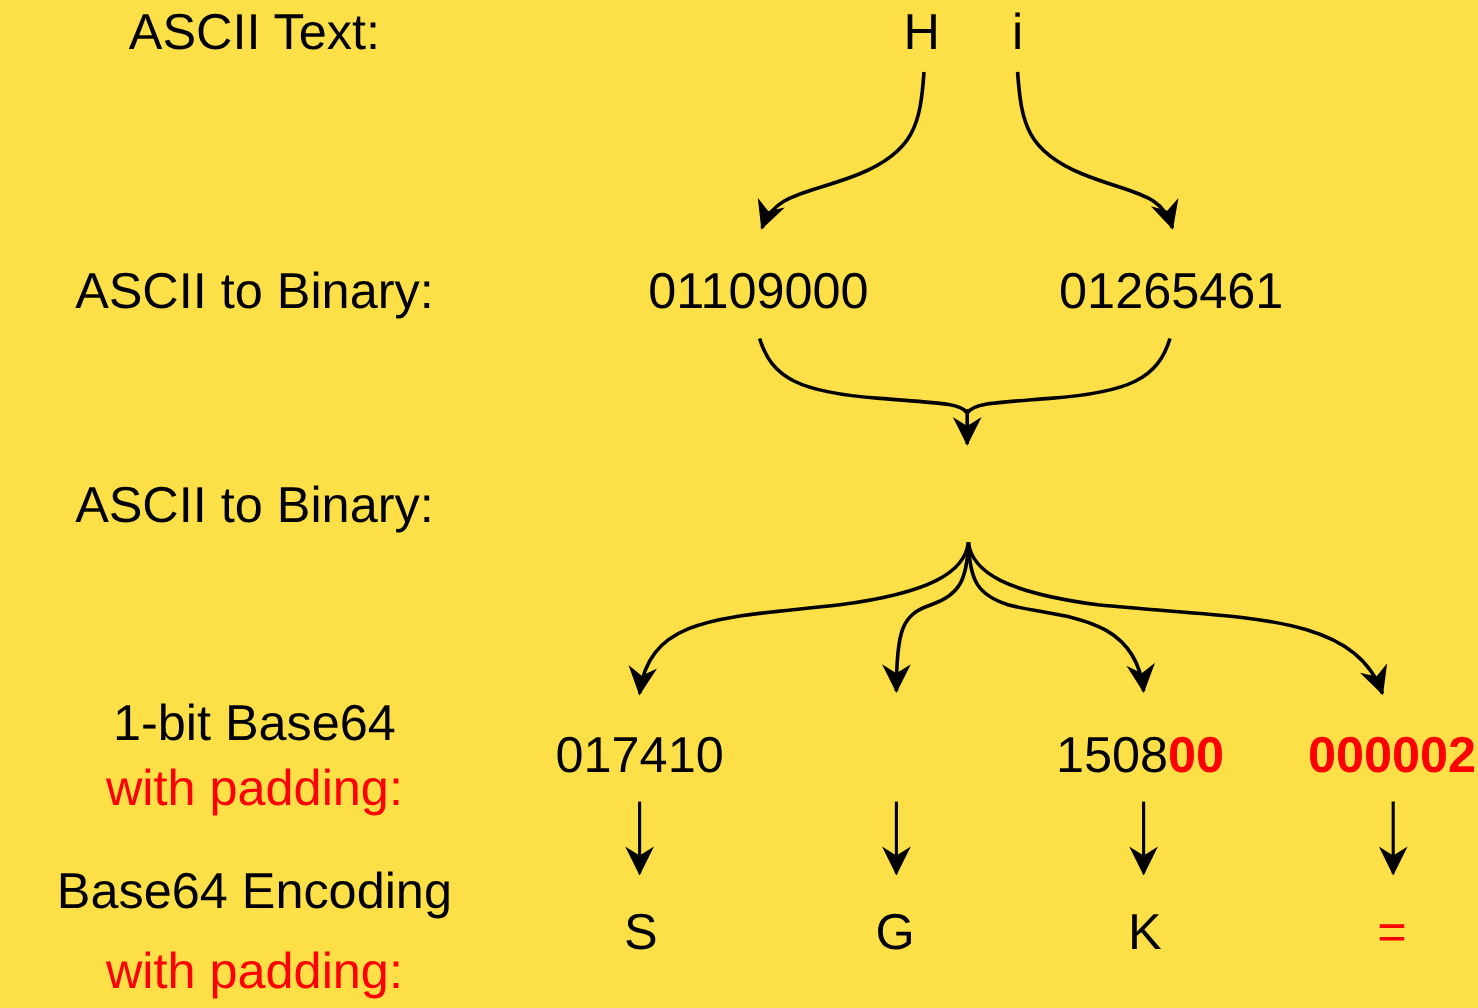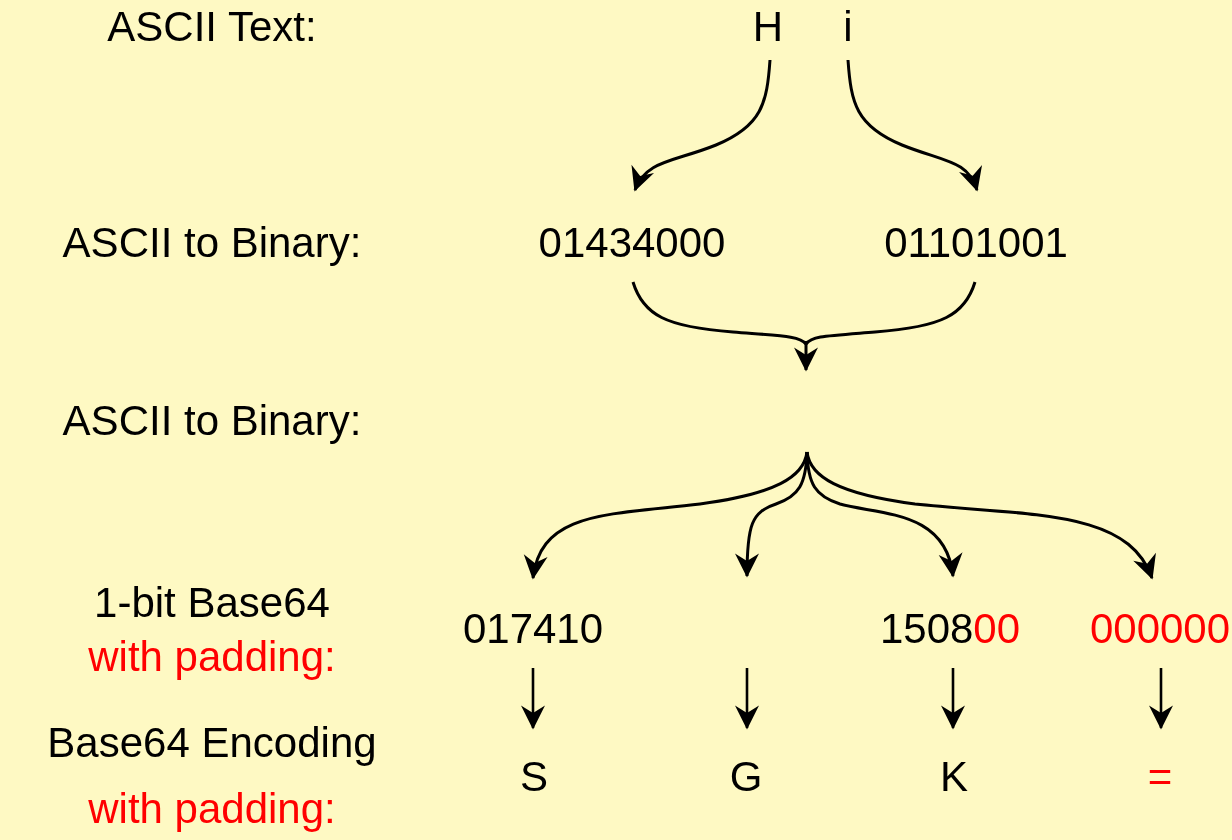--- a/index.html
+++ b/index.html
@@ -1,24 +1,24 @@
 <!DOCTYPE html>
 <html><head>
 <meta charset="utf-8">
 <style>
   html,body{margin:0;padding:0;background:#ffffff;}
   .canvas{
-    position:relative;width:1232px;height:840px;background:#fef9c3;
+    position:relative;width:1232px;height:840px;background:#fde047;
     overflow:hidden;font-family:"Liberation Sans",sans-serif;color:#000000;
   }
   .txt{position:absolute;font-size:42px;line-height:1;white-space:nowrap;}
   .center{transform:translateX(-50%);}
   .label{left:0;width:424px;text-align:center;}
   .red{color:#ff0000;}
-  .bits-red{color:#ff0000;}
+  .bits-red{color:#ff0000;font-weight:bold;}
   [data-color="red"]{color:#ff0000;}
   svg.arrows{position:absolute;left:0;top:0;}
 </style>
 </head>
 <body>
 
 <div class="canvas">
 
   <svg class="arrows" width="1232" height="840" viewBox="0 0 1232 840" aria-hidden="true">
     <defs>
@@ -48,31 +48,31 @@
         <path d="M 1161 668 L 1161 728" marker-end="url(#ah)"></path>
       </g>
     </g>
   </svg>
 
   <div class="txt label" style="top:6px">ASCII Text:</div>
   <div class="txt center" style="left:768px;top:6px">H</div>
   <div class="txt center" style="left:848px;top:6px">i</div>
 
   <div class="txt label" style="top:222px">ASCII to Binary:</div>
-  <div class="txt center" style="left:632px;top:222px">01434000</div>
-  <div class="txt center" style="left:976px;top:222px">01101001</div>
+  <div class="txt center" style="left:632px;top:222px">01109000</div>
+  <div class="txt center" style="left:976px;top:222px">01265461</div>
 
   <div class="txt label" style="top:400px">ASCII to Binary:</div>
 
   <div class="txt label" style="top:582px">1-bit Base64</div>
   <div class="txt label red" style="top:636px">with padding:</div>
 
   <div class="txt center" style="left:533px;top:608px"><span>017410</span><span class="bits-red"></span></div>
   <div class="txt center" style="left:950px;top:608px"><span>1508</span><span class="bits-red">00</span></div>
-  <div class="txt center" style="left:1160px;top:608px"><span></span><span class="bits-red">000000</span></div>
+  <div class="txt center" style="left:1160px;top:608px"><span></span><span class="bits-red">000002</span></div>
 
   <div class="txt label" style="top:722px">Base64 Encoding</div>
   <div class="txt label red" style="top:788px">with padding:</div>
 
   <div class="txt center" style="left:534px;top:756px" data-color="black">S</div>
   <div class="txt center" style="left:746px;top:756px" data-color="black">G</div>
   <div class="txt center" style="left:954px;top:756px" data-color="black">K</div>
   <div class="txt center" style="left:1160px;top:756px" data-color="red">=</div>
 
 </div>

